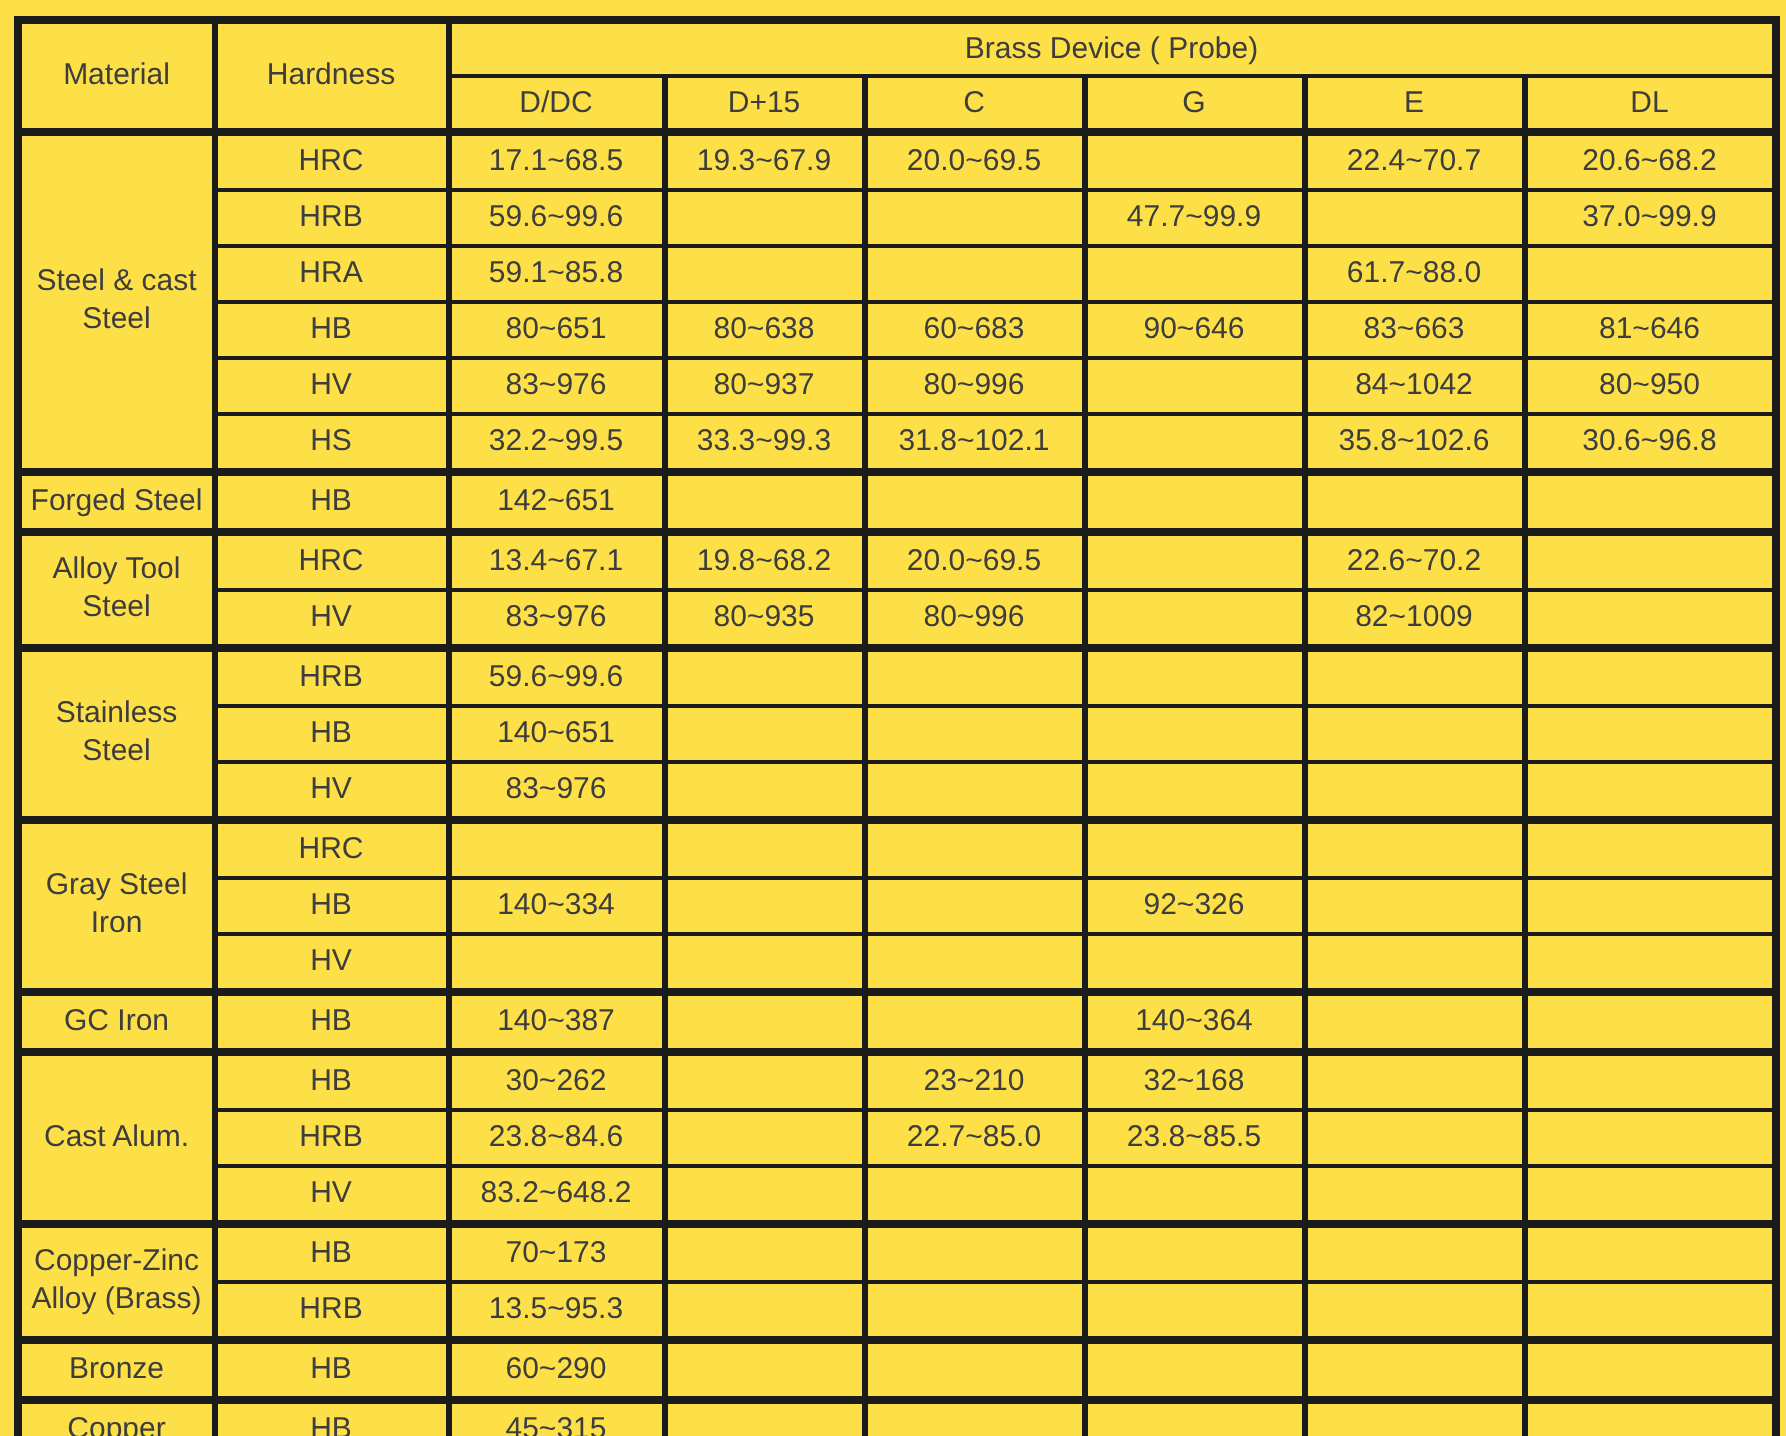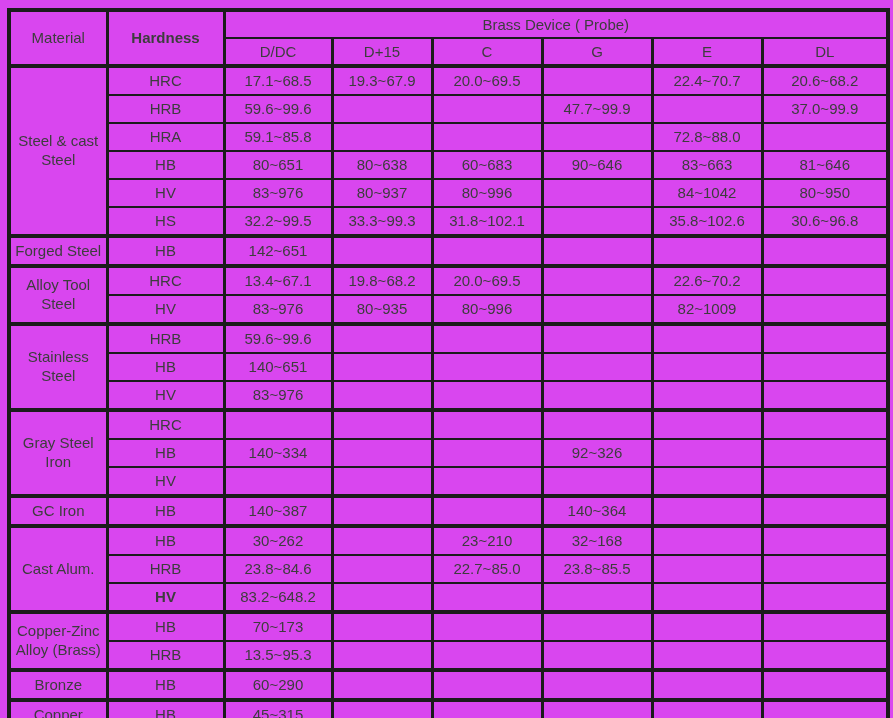--- a/index.html
+++ b/index.html
@@ -6,21 +6,21 @@
     margin: 0;
     padding: 0;
     background: #ffffff;
     font-family: "Liberation Sans", "DejaVu Sans", sans-serif;
   }
   .page {
     width: 893px;
     height: 718px;
     box-sizing: border-box;
     padding: 8px 7px;
-    background: #d946ef;
+    background: #fde047;
   }
   table.hardness-table {
     border-collapse: collapse;
     table-layout: fixed;
     width: 879px;
     border: 4px solid #1b1b1b;
   }
   th, td {
     border: 2px solid #1b1b1b;
     border-left-width: 3px;
@@ -30,21 +30,21 @@
     color: #3d3d3d;
     font-size: 15px;
     font-weight: normal;
     padding: 1px 2px;
     height: 24px;
     line-height: 1.15;
     overflow: hidden;
   }
   thead th { height: 23px; }
   tr.group-start th, tr.group-start td { border-top-width: 4px; }
-  .bold { font-weight: bold; }
+  .bold { font-weight: normal; }
   td.material { line-height: 1.25; }
 </style>
 </head>
 <body>
 
 <div class="page">
   <table class="hardness-table">
     <colgroup>
       <col style="width:98px">
       <col style="width:117px">
@@ -89,21 +89,21 @@
           <td>47.7~99.9</td>
           <td></td>
           <td>37.0~99.9</td>
         </tr>
         <tr>
           <td class="hardness">HRA</td>
           <td>59.1~85.8</td>
           <td></td>
           <td></td>
           <td></td>
-          <td>72.8~88.0</td>
+          <td>61.7~88.0</td>
           <td></td>
         </tr>
         <tr>
           <td class="hardness">HB</td>
           <td>80~651</td>
           <td>80~638</td>
           <td>60~683</td>
           <td>90~646</td>
           <td>83~663</td>
           <td>81~646</td>

